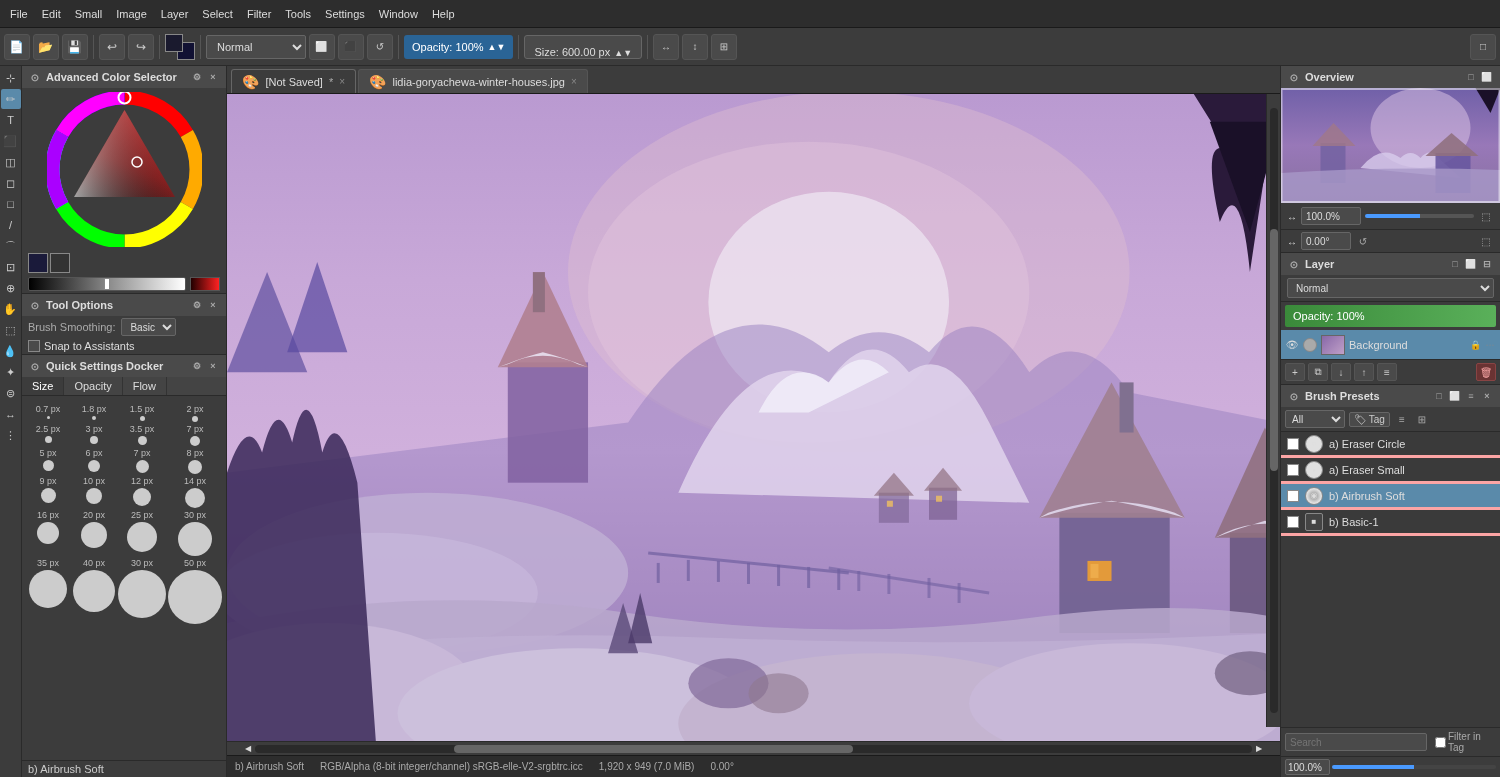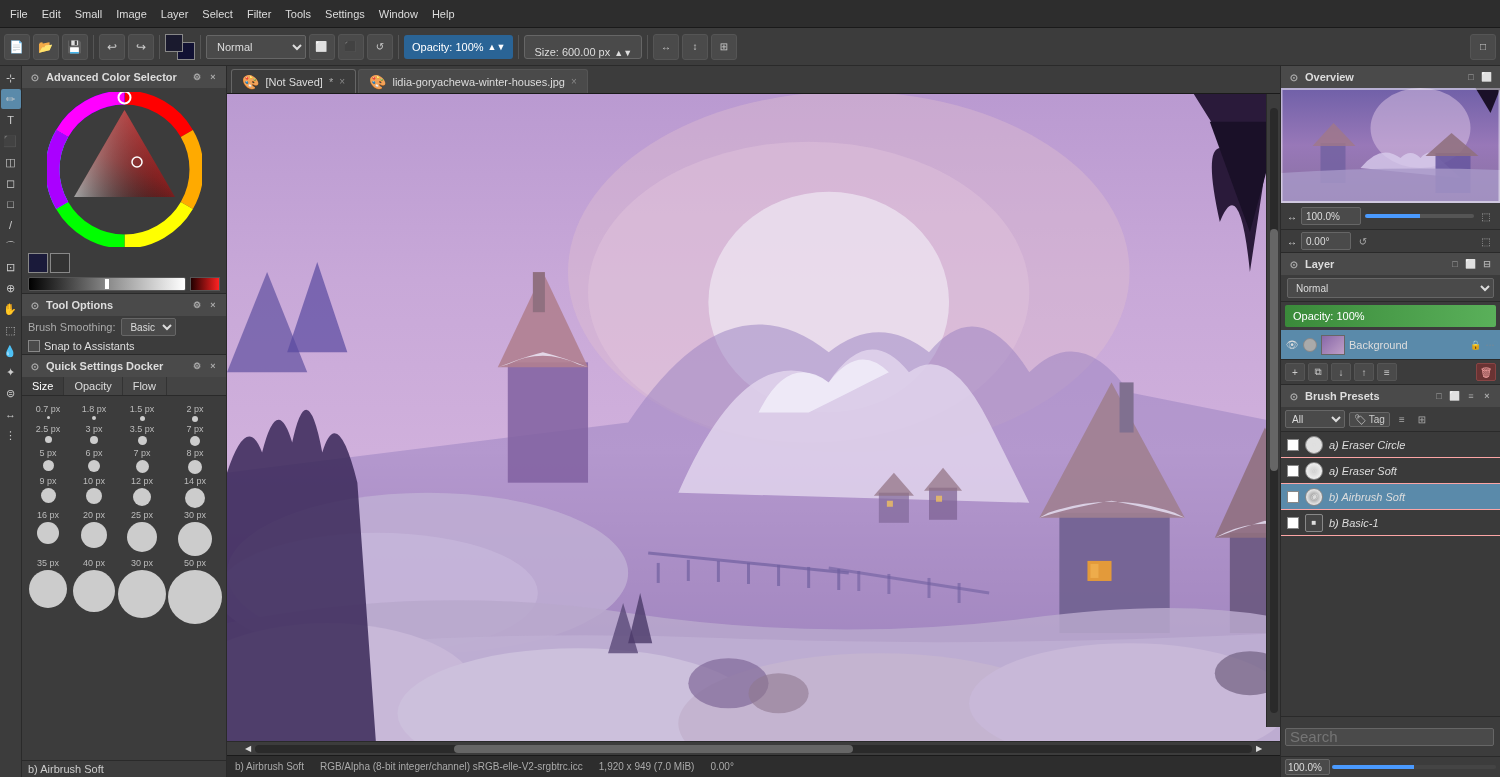--- a/index.html
+++ b/index.html
@@ -596,24 +596,23 @@
     .bp-list {
       flex: 1;
       overflow-y: auto;
       background: #3a3a3a;
     }
     .bp-item {
       display: flex;
       align-items: center;
       padding: 3px 6px;
       gap: 6px;
-      border-bottom: 1px solid #fca5a5;
+      border-bottom: 3px solid #fca5a5;
       cursor: pointer;
       height: 26px;
-      font-style: italic;
     }
     .bp-item.selected { background: #5a8aaa; }
     .bp-checkbox {
       width: 12px;
       height: 12px;
       border: 1px solid #888;
       background: #fff;
       flex-shrink: 0;
     }
     .bp-icon {
@@ -640,21 +639,21 @@
       background: #3c3c3c;
       border-top: 1px solid #2a2a2a;
       flex-shrink: 0;
     }
     .bp-search {
       flex: 1;
       height: 18px;
       background: #4a4a4a;
       border: 1px solid #666;
       color: #ddd;
-      font-size: 15px;
+      font-size: 10px;
       padding: 0 4px;
       border-radius: 2px;
     }
     .bp-zoom-row {
       display: flex;
       align-items: center;
       padding: 2px 4px;
       gap: 2px;
       border-top: 1px solid #2a2a2a;
       flex-shrink: 0;
@@ -1355,26 +1354,26 @@
         <div class="filter-icon-btn">⊞</div>
       </div>
       <div class="bp-list">
 
         <div class="bp-item">
           <div class="bp-checkbox" style="background:#fff;"></div>
           <div class="bp-icon" style="background:#e0e0e0;border-radius:50%;">○</div>
           <span class="bp-name">a) Eraser Circle</span>
         </div>
 
-
         <div class="bp-item">
           <div class="bp-checkbox" style="background:#fff;"></div>
-          <div class="bp-icon" style="background:radial-gradient(#ccc,#fff);border-radius:50%;">◎</div>
-          <span class="bp-name">a) Eraser Soft</span>
+          <div class="bp-icon" style="background:#e0e0e0;border-radius:50%;font-size:6px;">●</div>
+          <span class="bp-name">a) Eraser Small</span>
         </div>
+
 
         <div class="bp-item selected">
           <div class="bp-checkbox" style="background:#fff;"></div>
           <div class="bp-icon" style="background:radial-gradient(circle, #888 0%, #ddd 60%, #fff 100%);border-radius:50%;">◉</div>
           <span class="bp-name">b) Airbrush Soft</span>
         </div>
 
         <div class="bp-item">
           <div class="bp-checkbox" style="background:#fff;"></div>
           <div class="bp-icon" style="background:#444;border-radius:2px;">■</div>

